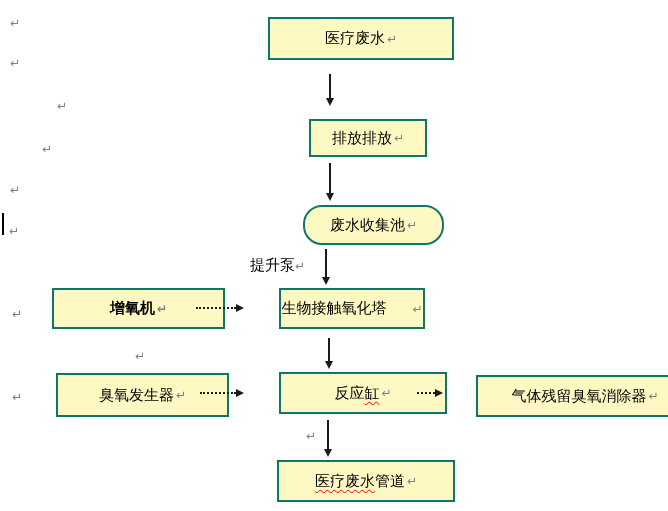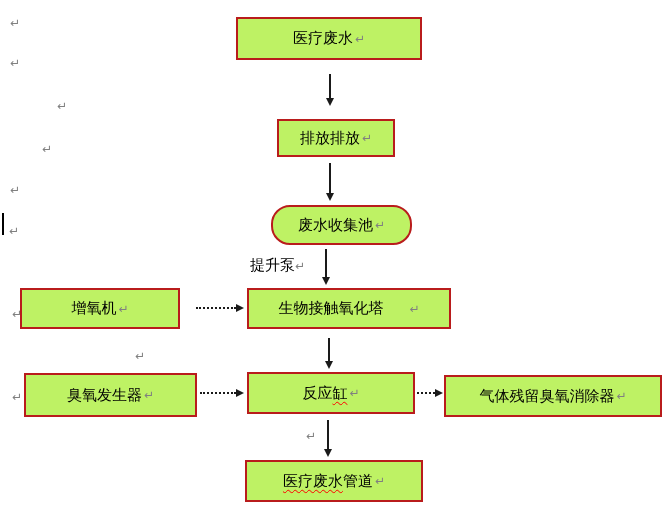--- a/index.html
+++ b/index.html
@@ -6,28 +6,29 @@
   body { background: #ffffff; font-family: "DejaVu Sans", sans-serif; }
   .canvas {
     position: relative;
     width: 668px;
     height: 511px;
     background: #ffffff;
     overflow: hidden;
   }
   .node {
     position: absolute;
-    background: #bef264;
-    border: 2px solid #b91c1c;
+    background: #fef9c3;
+    border: 2px solid #0f766e;
     display: flex;
     align-items: center;
     justify-content: center;
     font-size: 15px;
     color: #000000;
     white-space: nowrap;
+    margin-left: 32px;
   }
   .pilcrow {
     color: #808080;
     font-size: 12px;
     line-height: 1;
   }
   .node .pilcrow { margin-left: 2px; }
   .misspell {
     text-decoration: underline wavy #ff0000;
     text-decoration-thickness: 1px;
@@ -93,26 +94,26 @@
   <div class="node" style="left:277px; top:119px; width:118px; height:38px;">
     <span>排放排放</span>
       <span class="pilcrow">↵</span>
   </div>
 
   <div class="node" style="left:271px; top:205px; width:141px; height:40px;border-radius:19px;">
     <span>废水收集池</span>
       <span class="pilcrow">↵</span>
   </div>
 
-  <div class="node" style="left:20px; top:288px; width:160px; height:41px;">
+  <div class="node" style="left:20px; top:288px; width:173px; height:41px;font-weight:bold;">
     <span>增氧机</span>
       <span class="pilcrow">↵</span>
   </div>
 
-  <div class="node" style="left:247px; top:288px; width:204px; height:41px;gap:24px;">
+  <div class="node" style="left:247px; top:288px; width:146px; height:41px;gap:24px;">
     <span>生物接触氧化塔</span>
       <span class="pilcrow">↵</span>
   </div>
 
   <div class="node" style="left:24px; top:373px; width:173px; height:44px;">
     <span>臭氧发生器</span>
       <span class="pilcrow">↵</span>
   </div>
 
   <div class="node" style="left:247px; top:372px; width:168px; height:42px;">

